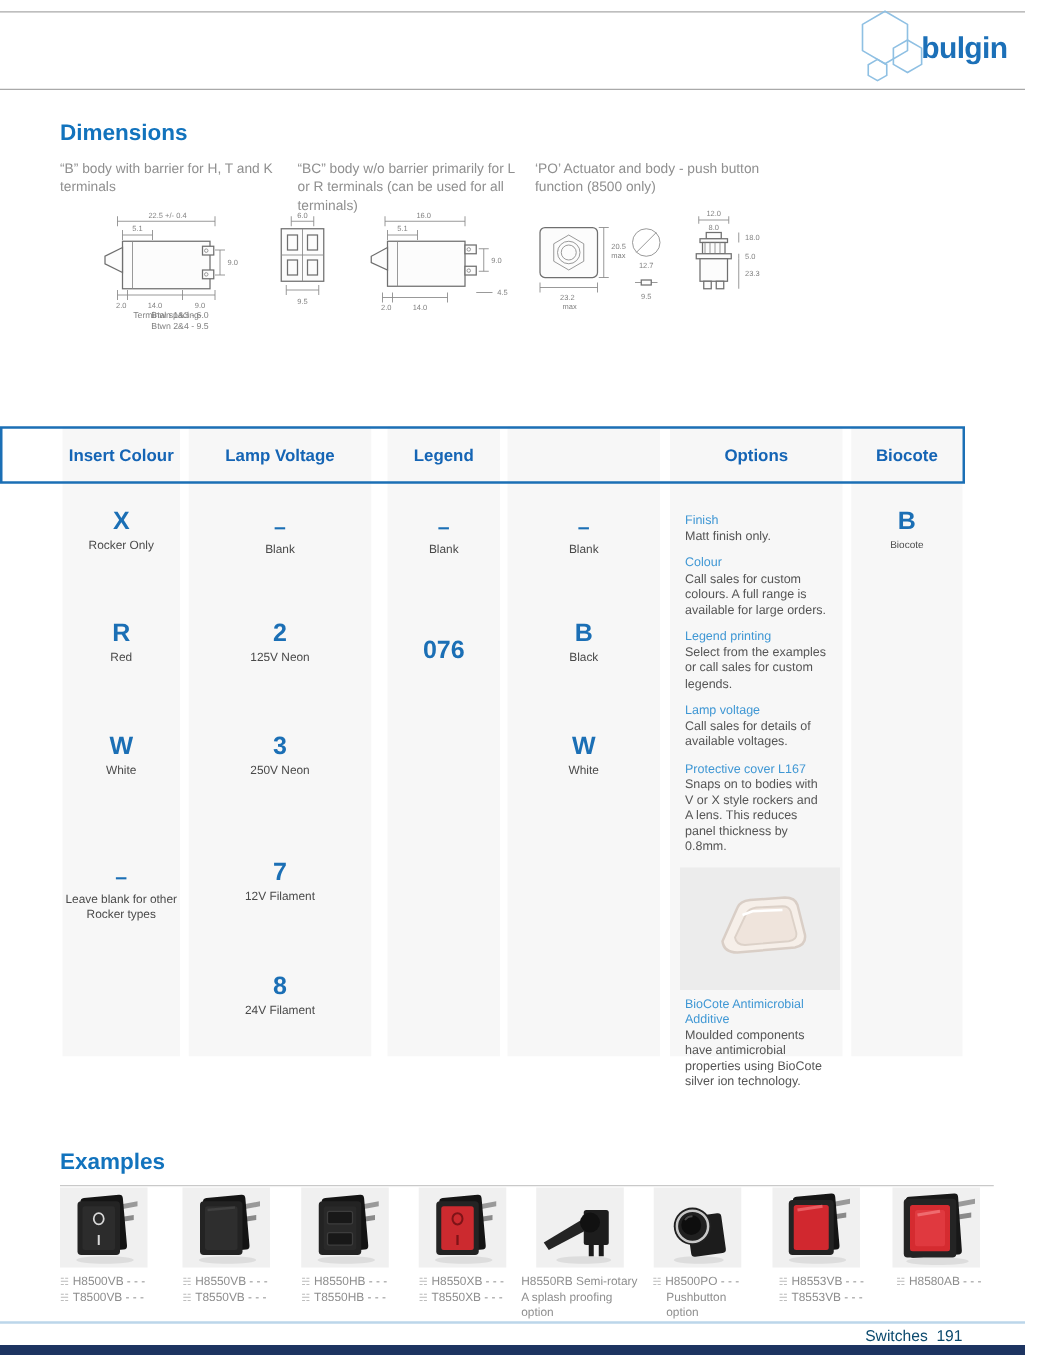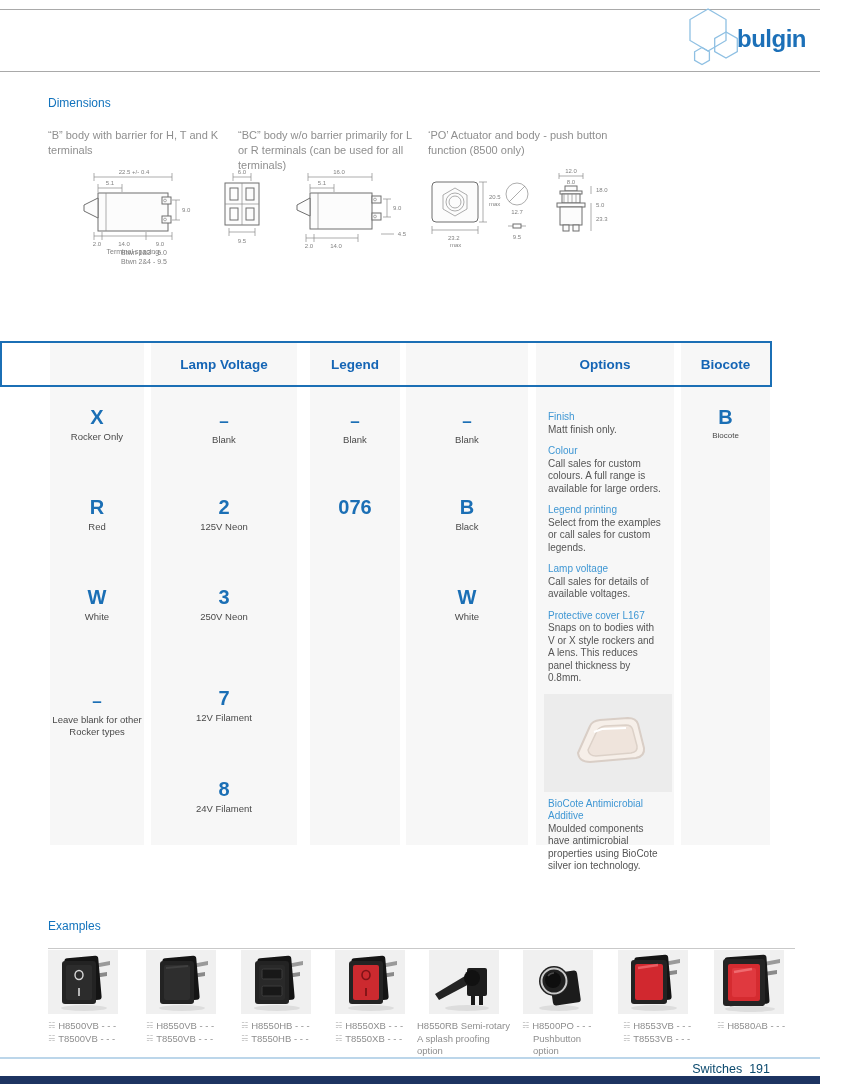--- a/index.html
+++ b/index.html
@@ -6,21 +6,21 @@
   html,body { background:#fff; }
   body { font-family:"Liberation Sans", sans-serif; }
   .page { position:relative; width:820px; height:1084px; background:#fff; overflow:hidden; }
   .abs { position:absolute; }
   .hline { position:absolute; left:0; width:843px; height:1px; background:#a9a9a9; }
 
   
   .logo-text { position:absolute; left:737px; top:25px; font-size:24px; font-weight:bold; color:#1c70b8; letter-spacing:-0.5px; }
 
   
-  .sec-heading { position:absolute; font-size:12px; font-weight:normal; color:#1273bd; }
+  .sec-heading { position:absolute; font-size:18px; font-weight:bold; color:#1273bd; }
   .dim-desc { position:absolute; font-size:11px; color:#8f8f8f; line-height:1.35; }
   .tech text { font-size:6px; fill:#828282; font-family:"Liberation Sans", sans-serif; }
   .tech .ln { stroke:#8a8a8a; stroke-width:0.7; fill:none; }
   .tech .bd { stroke:#6f6f6f; stroke-width:1; fill:#fcfcfc; }
   .tech .note { font-size:7px; }
 
   
   .col { position:absolute; top:341px; height:504px; background:#f7f7f7; }
   .col-header { position:absolute; top:0; left:0; right:0; height:46px; display:flex; align-items:center; justify-content:center; font-size:13.5px; font-weight:bold; color:#1565b5; }
   .hdr-box { position:absolute; left:0; top:341px; width:772px; height:46px; border:2px solid #1b6fb5; background:transparent; }
@@ -192,20 +192,21 @@
       <rect class="bd" x="145" y="57" width="6" height="6"></rect>
     <line class="ln" x1="163" y1="18" x2="163" y2="26"></line>
     <text x="168" y="24">18.0</text>
     <line class="ln" x1="163" y1="35" x2="163" y2="39"></line>
     <text x="168" y="39">5.0</text>
     <line class="ln" x1="163" y1="39" x2="163" y2="63"></line>
     <text x="168" y="53">23.3</text>
   </svg>
 
   <div class="col" style="left:50px; width:94px;">
+    <div class="col-header">Insert Colour</div>
     <div class="item" style="top:66px;">
       <div class="code">X</div>
       <div class="lbl">Rocker Only</div>
     </div>
     <div class="item" style="top:156px;">
       <div class="code">R</div>
       <div class="lbl">Red</div>
     </div>
     <div class="item" style="top:246px;">
       <div class="code">W</div>
@@ -240,21 +241,21 @@
       <div class="lbl">24V Filament</div>
     </div>
   </div>
 
   <div class="col" style="left:310px; width:90px;">
     <div class="col-header">Legend</div>
     <div class="item" style="top:72px;">
       <div class="code code-sm">–</div>
       <div class="lbl">Blank</div>
     </div>
-    <div class="item" style="top:156px;">
+    <div class="item" style="top:169px;">
       <div class="code">076</div>
     </div>
   </div>
 
   <div class="col" style="left:406px; width:122px;">
     <div class="item" style="top:72px;">
       <div class="code code-sm">–</div>
       <div class="lbl">Blank</div>
     </div>
     <div class="item" style="top:156px;">

